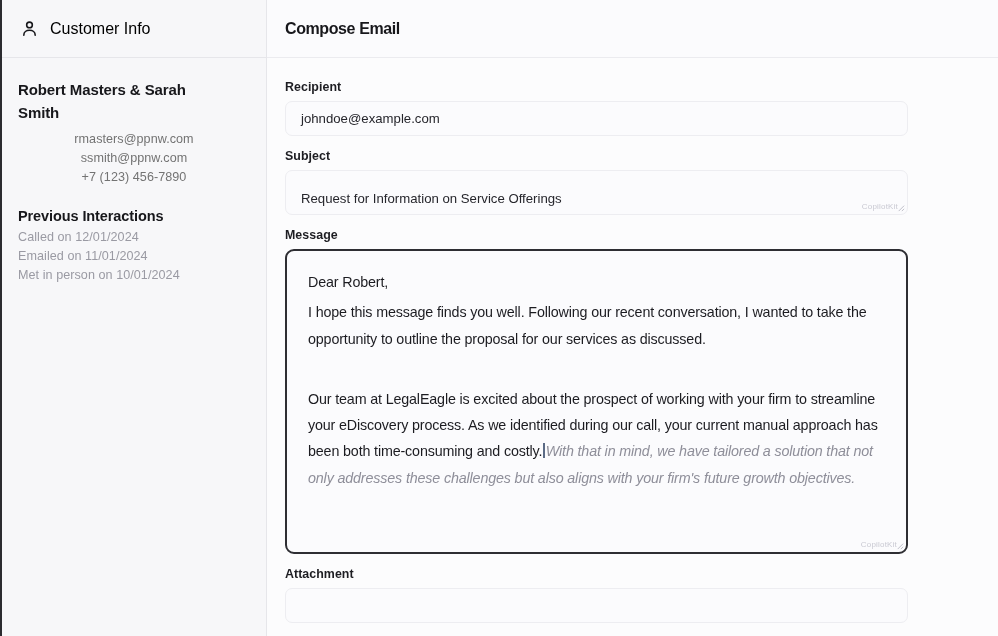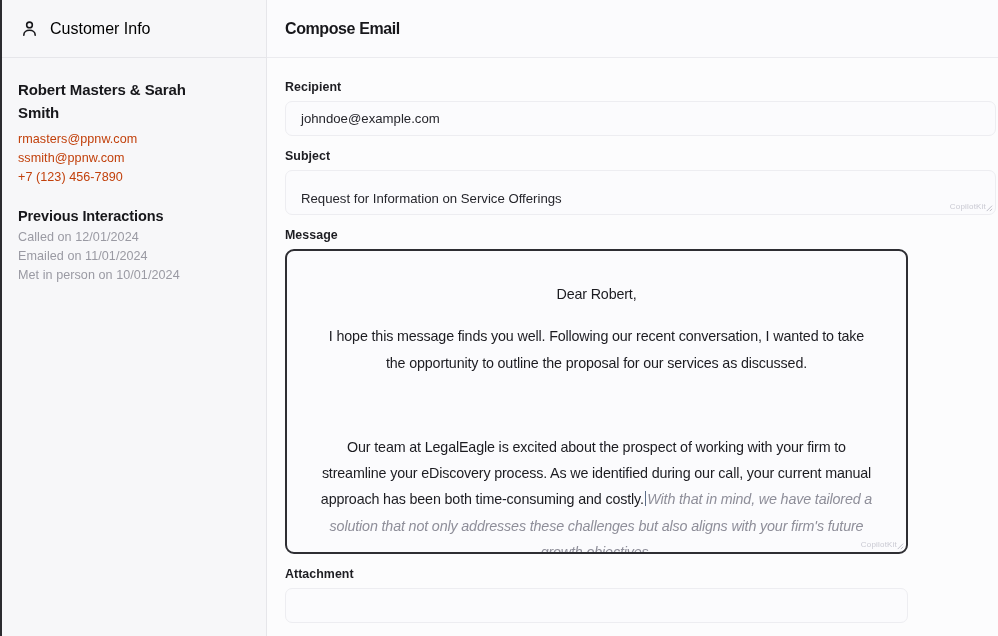--- a/index.html
+++ b/index.html
@@ -68,23 +68,24 @@
     max-width: 205px;
   }
 
   .contact-list {
     margin-top: 5px;
     list-style: none;
   }
 
   .contact-list li {
     font-size: 12.6px;
-    color: #c2410c;
+    color: #737373;
     line-height: 1.52;
     letter-spacing: 0.05px;
+    text-align: center;
   }
 
   .section-title {
     margin-top: 21px;
     font-size: 14.5px;
     font-weight: 700;
     color: #17171b;
     letter-spacing: -0.1px;
   }
 
@@ -140,21 +141,21 @@
   .field-label {
     display: block;
     font-size: 12.4px;
     font-weight: 700;
     color: #1d1d22;
     margin-bottom: 7px;
     letter-spacing: 0.05px;
   }
 
   .text-input {
-    width: 711px;
+    width: 623px;
     height: 35px;
     border: 1px solid #ededf1;
     border-radius: 7px;
     background: #fbfbfd;
     font-family: "Liberation Sans", sans-serif;
     font-size: 13.2px;
     color: #26262c;
     padding: 0 15px;
     outline: none;
     display: flex;
@@ -200,21 +201,21 @@
   }
 
   .message-text {
     font-size: 14.3px;
     line-height: 1.84;
     color: #1c1c21;
     letter-spacing: -0.15px;
     white-space: normal;
   }
 
-  .message-text p { margin: 16px; text-align: center; }
+  .message-text p { margin: 4px; }
   .message-text .blank { height: 26px; }
 
   .caret {
     display: inline-block;
     width: 1.5px;
     height: 15px;
     background: #5b6b86;
     vertical-align: -2px;
     margin: 0 1px;
   }

